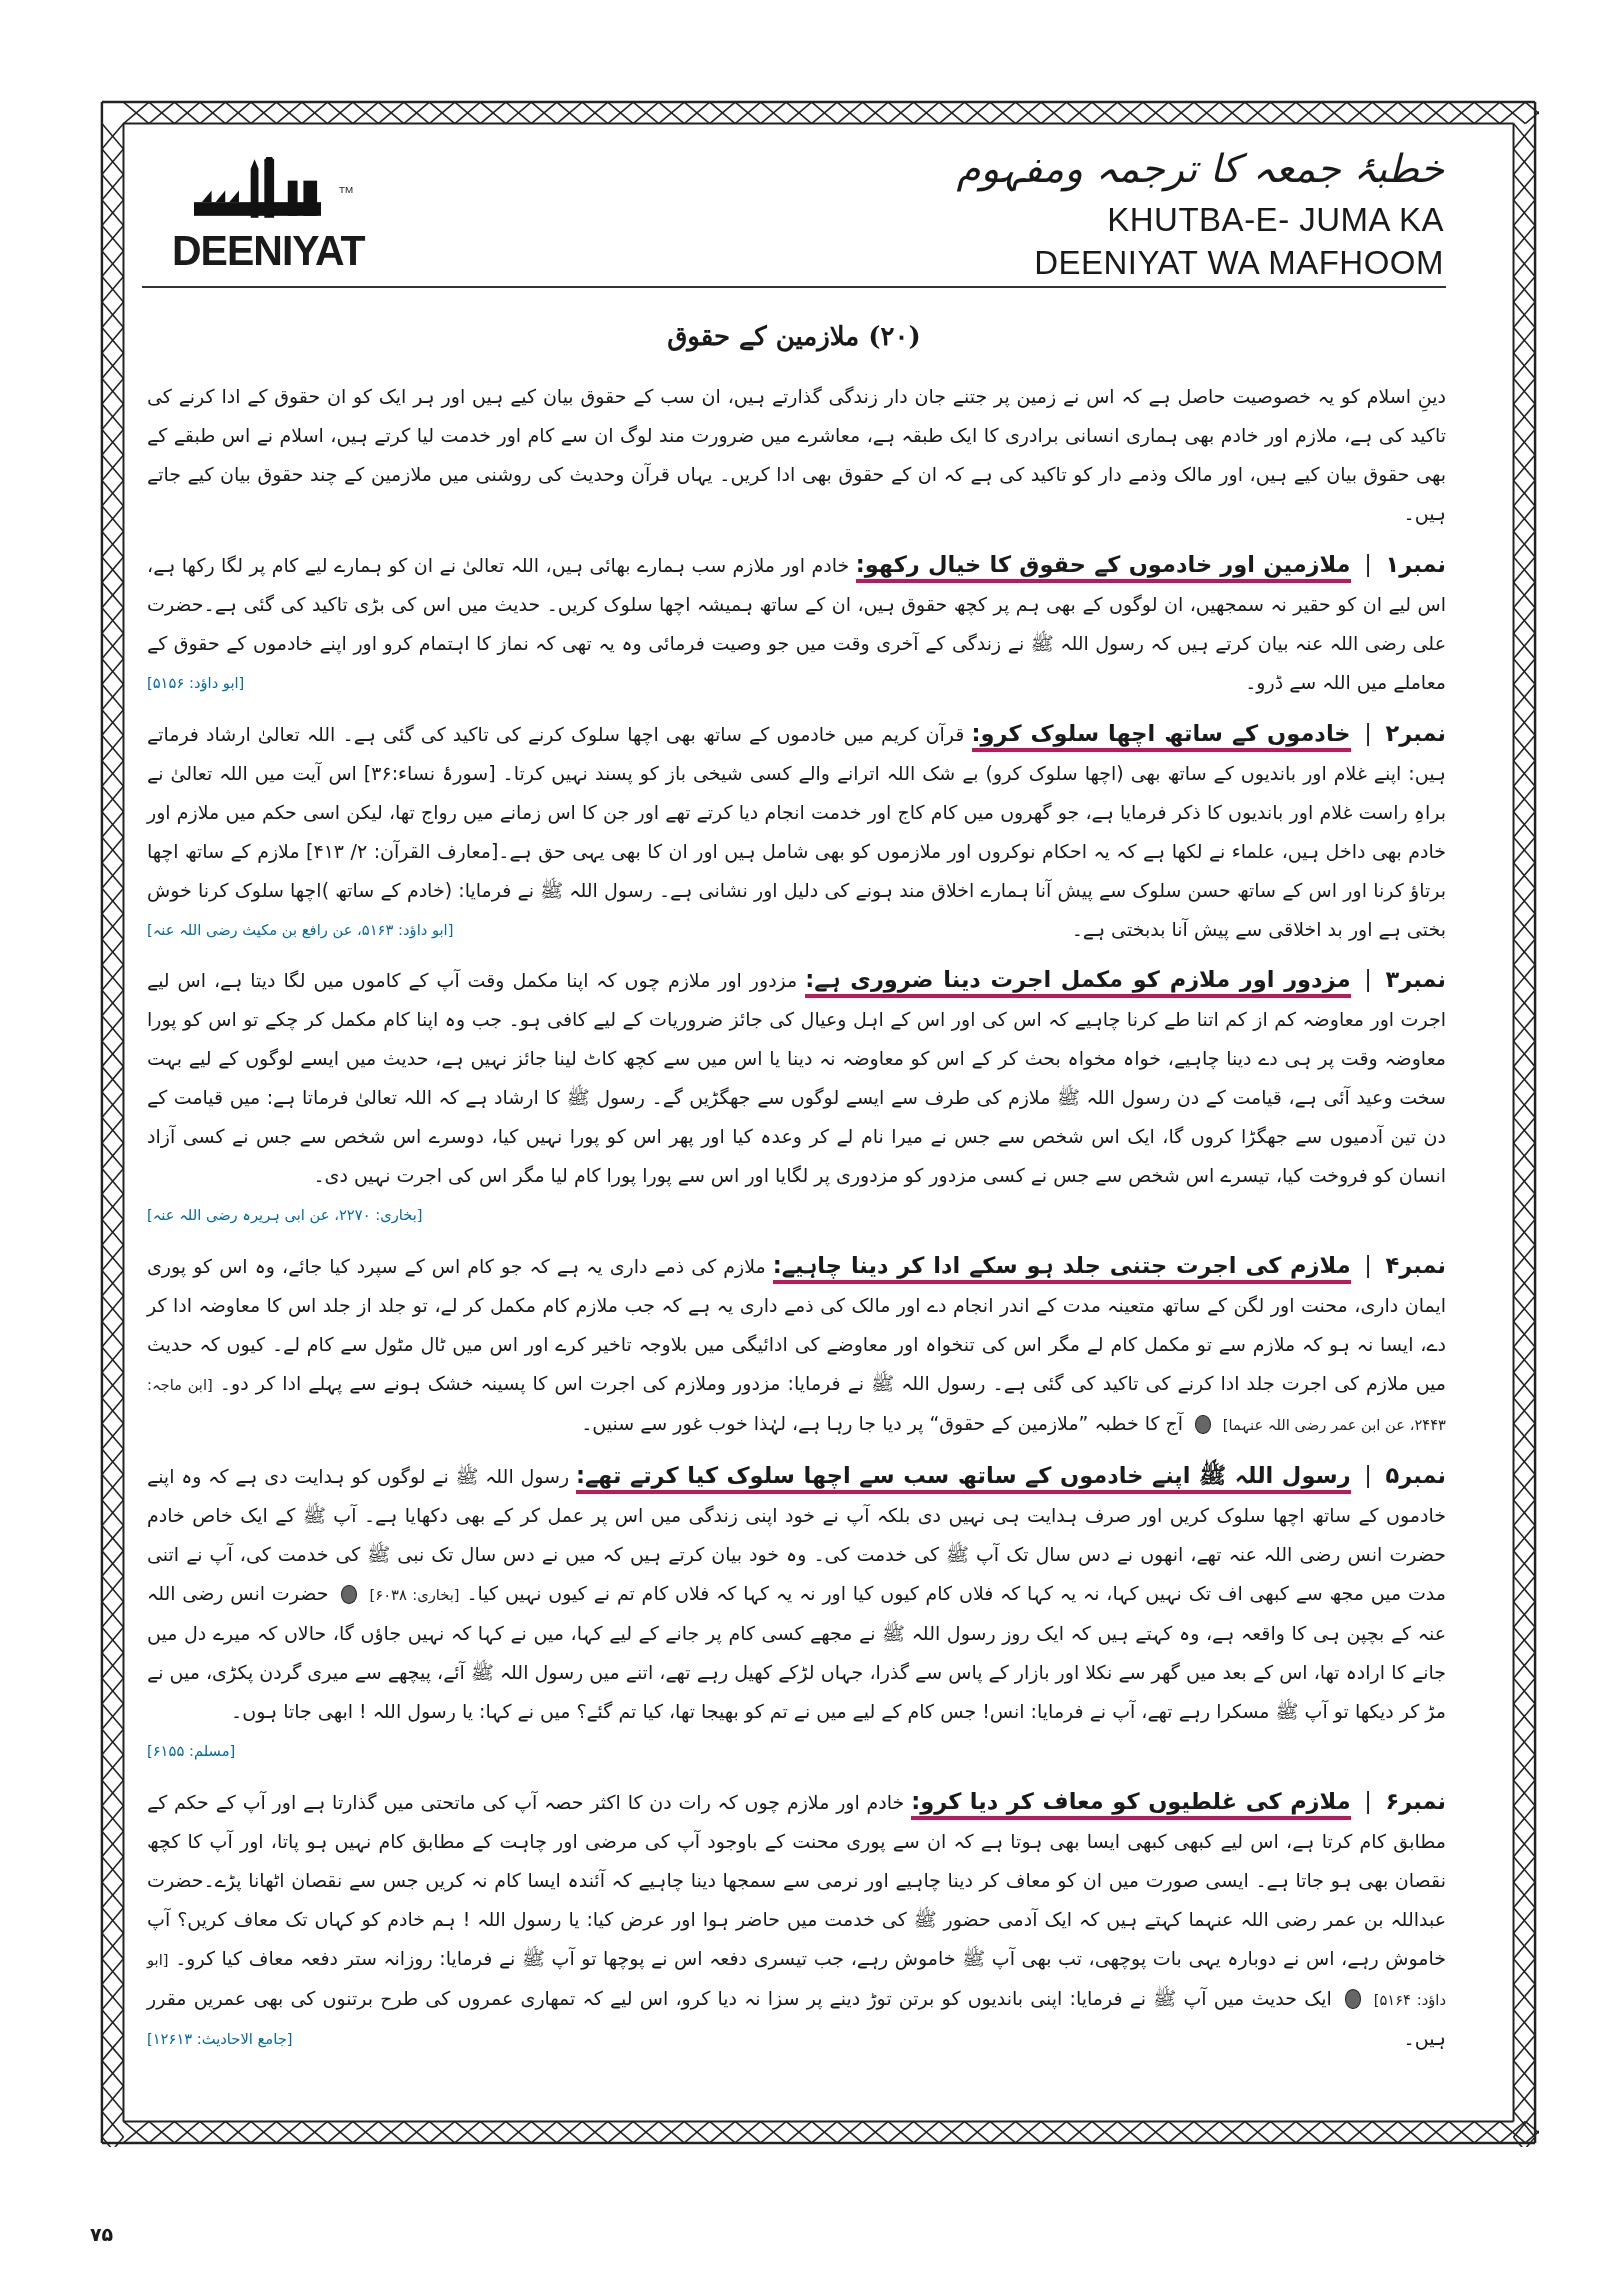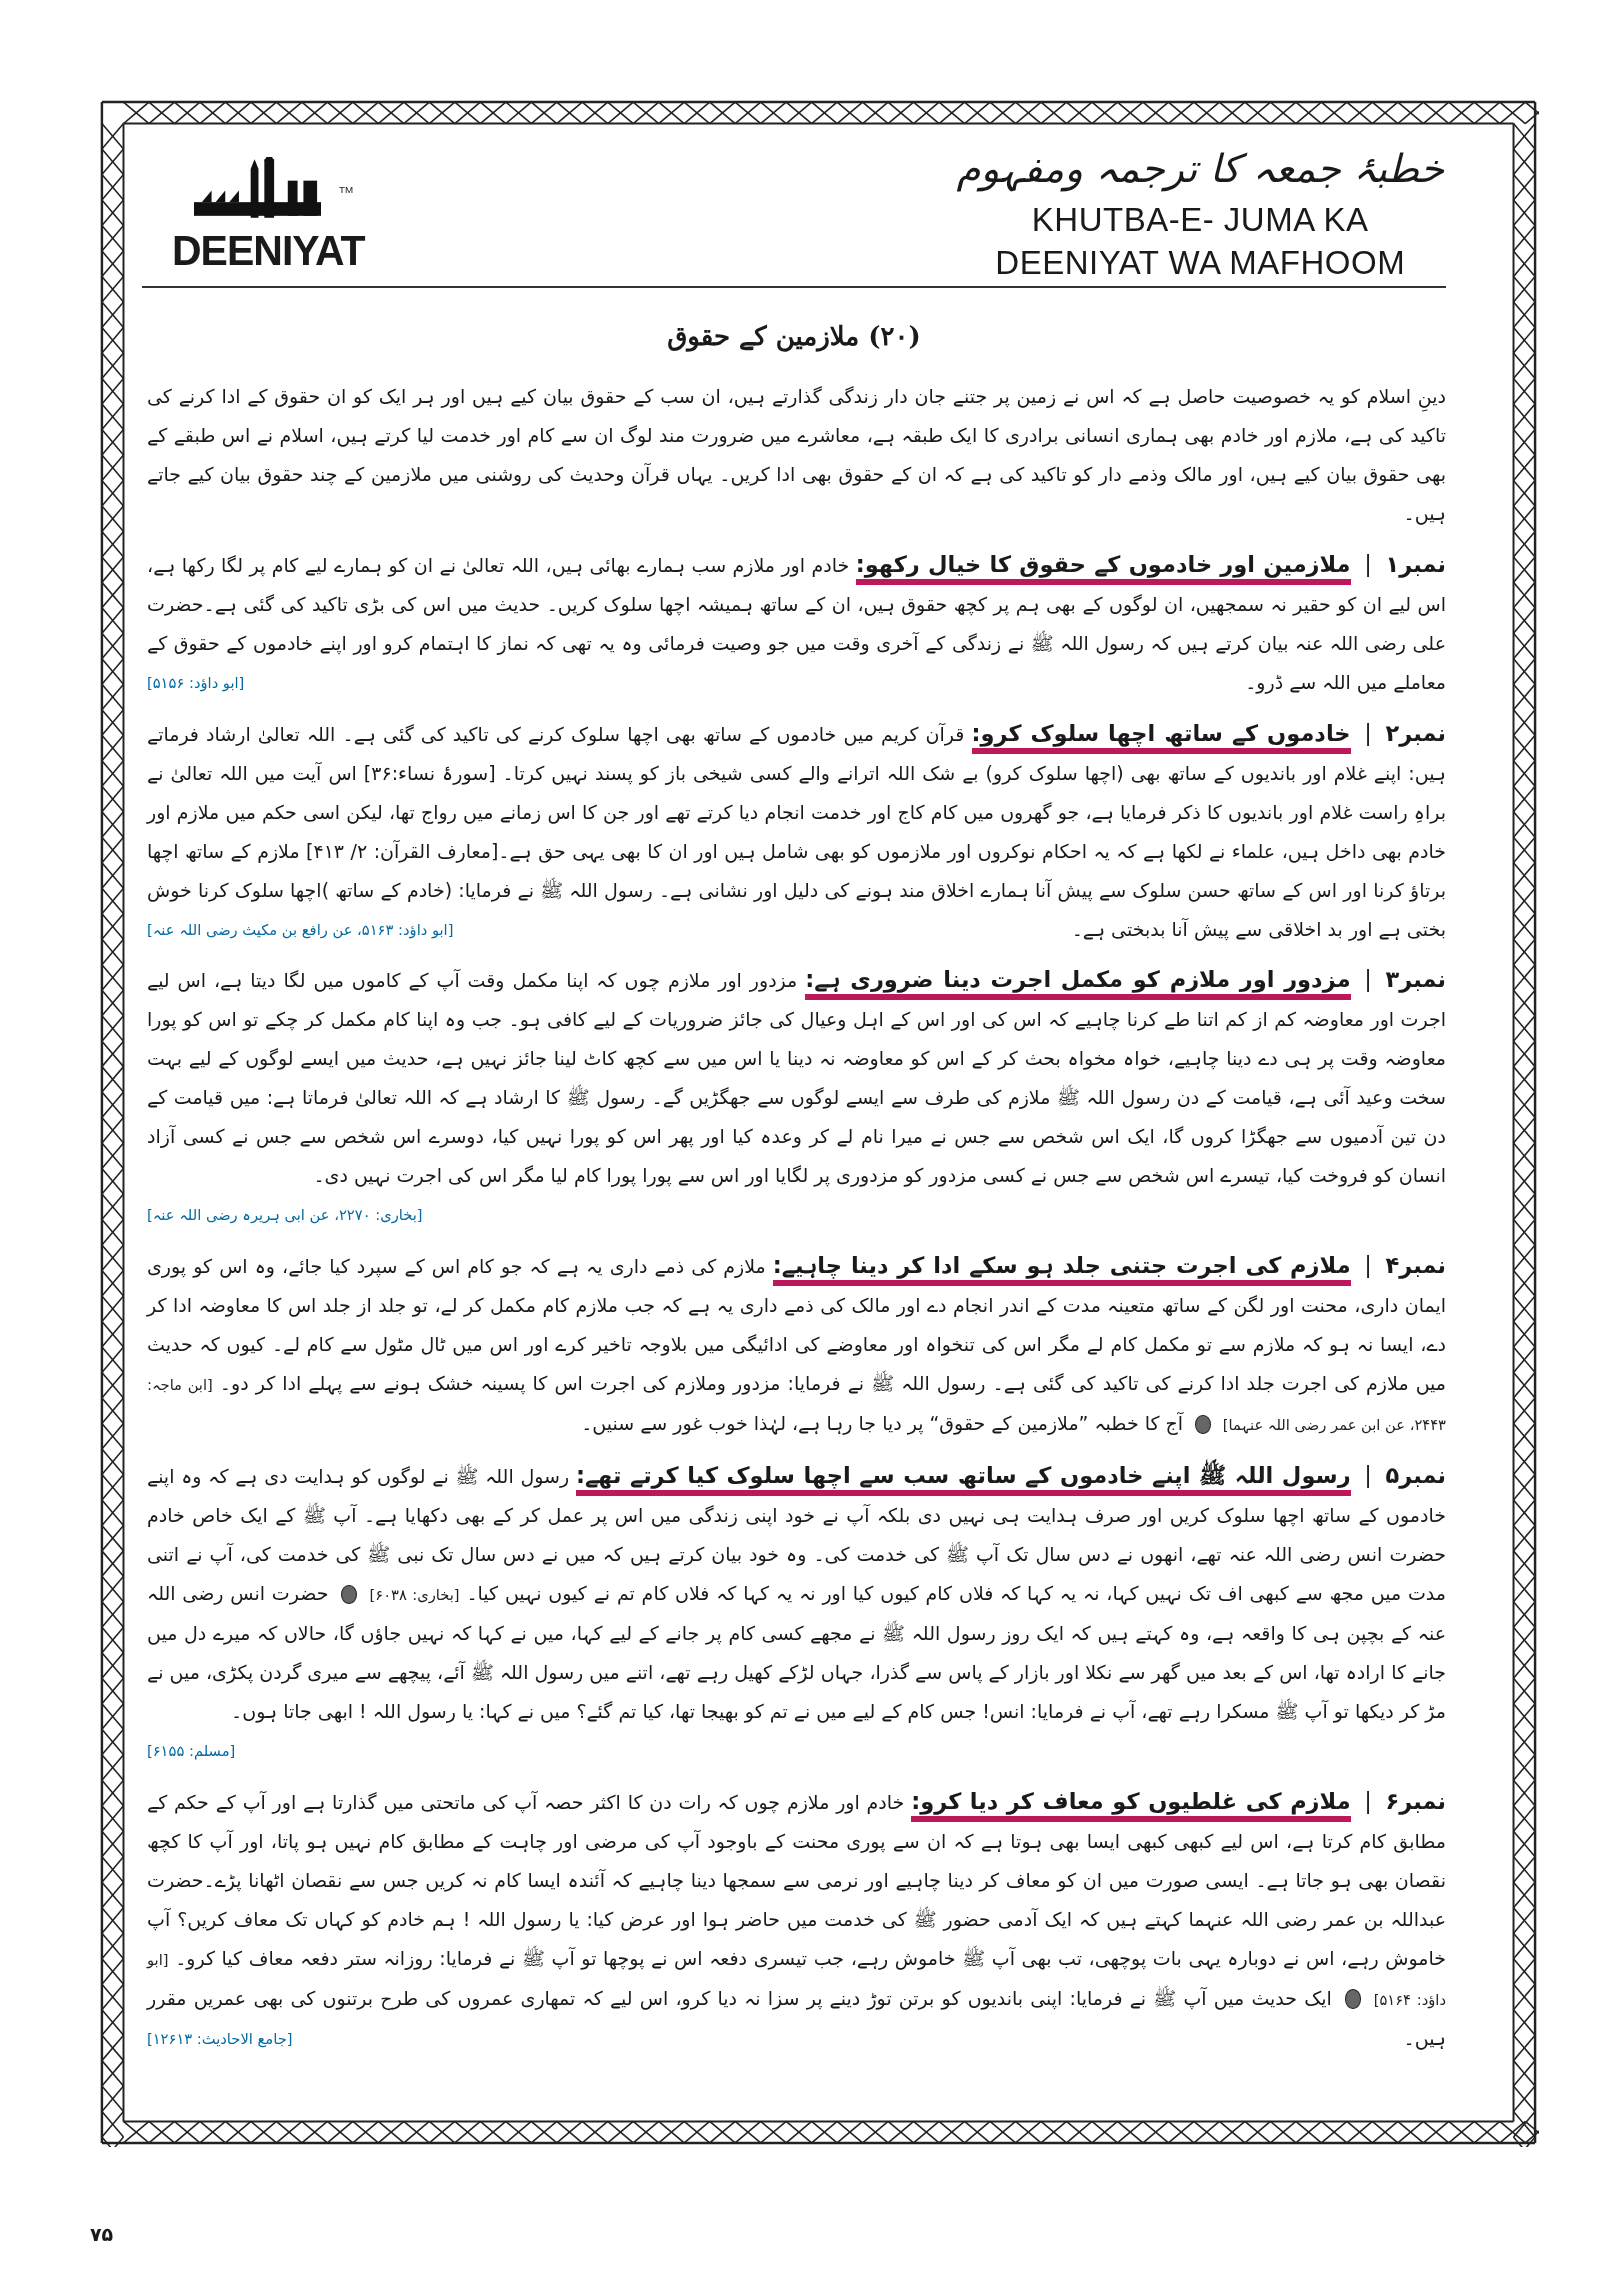--- a/index.html
+++ b/index.html
@@ -10,34 +10,34 @@
   .frame svg { position: absolute; left: 0; top: 0; width: 100%; height: 100%; }
 
   
   .logo { position: absolute; left: 172px; top: 157px; width: 186px; height: 118px; }
   .logo-ar { position: absolute; left: 21.6px; top: 0; width: 127px; height: 61px; }
   .logo-tm { position: absolute; left: 167px; top: 27.4px; font-size: 9.8px; font-family: "Liberation Sans", sans-serif; }
   .logo-en { position: absolute; left: 0; top: 73px; font-family: "Liberation Sans", sans-serif; font-weight: bold; font-size: 41px; letter-spacing: -1px; line-height: 1; transform: scaleY(1.05); }
 
   .hdr-right { position: absolute; right: 178px; top: 139px; text-align: right; }
   .hdr-urdu { direction: rtl; font-family: "DejaVu Serif", serif; font-size: 39px; font-style: italic; line-height: 59px; }
-  .hdr-en { font-family: "Liberation Sans", sans-serif; font-size: 33px; line-height: 43px; letter-spacing: 0.5px; transform-origin: right; text-align: center; }
+  .hdr-en { font-family: "Liberation Sans", sans-serif; font-size: 33px; line-height: 43px; letter-spacing: 0.5px; transform-origin: right; }
 
   .hdr-rule { position: absolute; left: 142px; right: 176px; top: 286px; height: 0; border-top: 2px solid #333; }
 
   .title { position: absolute; left: 142px; right: 176px; top: 310px; text-align: center; direction: rtl; font-family: "DejaVu Serif", serif; font-size: 26px; font-weight: bold; line-height: 53px; }
 
   
   .content { position: absolute; left: 147px; right: 176px; top: 377px; direction: rtl; font-family: "DejaVu Sans", sans-serif; font-size: 19px; line-height: 39px; text-align: justify; }
   .content p { margin: 0 0 11.8px 0; }
   .sec { margin: 0 0 11.8px 0; }
   .sec-head { font-size: 22.5px; font-weight: bold; }
   .sec-num { font-weight: bold; }
   .sec-bar { display: inline-block; margin: 0 13.7px; font-weight: normal; }
-  .sec-title { border-bottom: 6px solid #be185d; padding-bottom: 2px; }
+  .sec-title { border-bottom: 4px solid #be185d; padding-bottom: 2px; }
   .cite { font-size: 14.7px; float: left; direction: rtl; color: #0369a1; }
   .cite-inline { font-size: 14.7px; color: #222; }
   .bullet { display: inline-block; width: 13.7px; height: 17.6px; border-radius: 50%; background: #666; border: 1px solid #222; vertical-align: middle; margin: 0 5.9px; }
 
   .page-num { position: absolute; left: 90px; top: 2223px; font-family: "DejaVu Sans", sans-serif; font-size: 19px; font-weight: bold; direction: rtl; }
 </style>
 </head>
 <body>
 
 <div class="frame">

